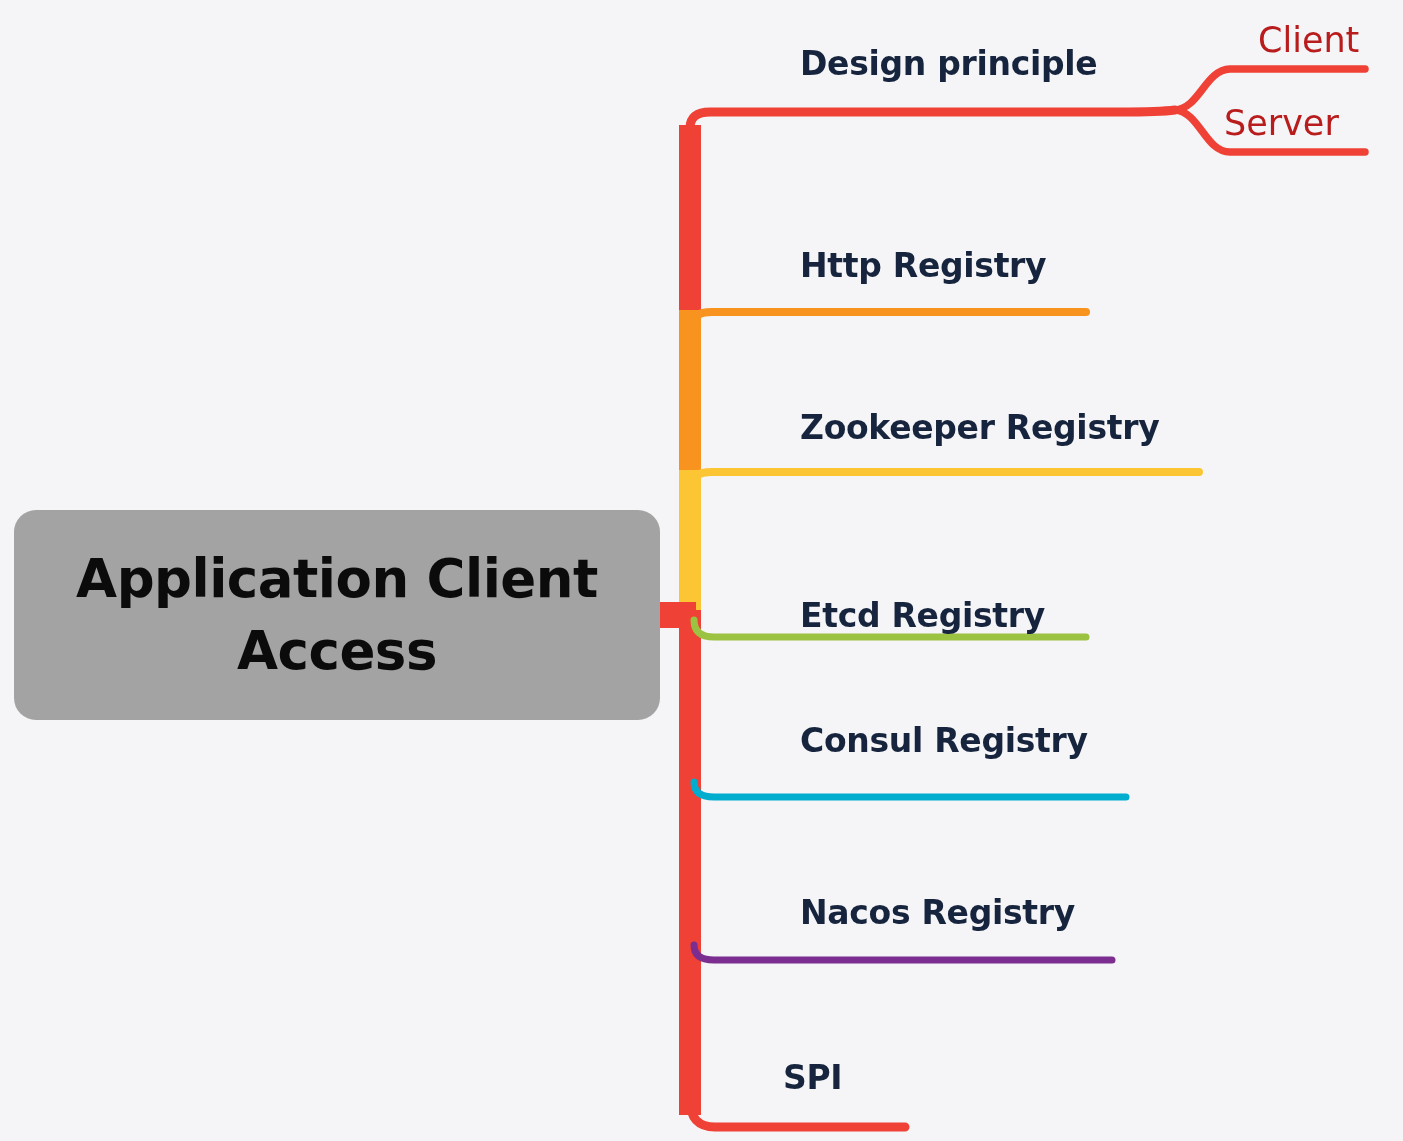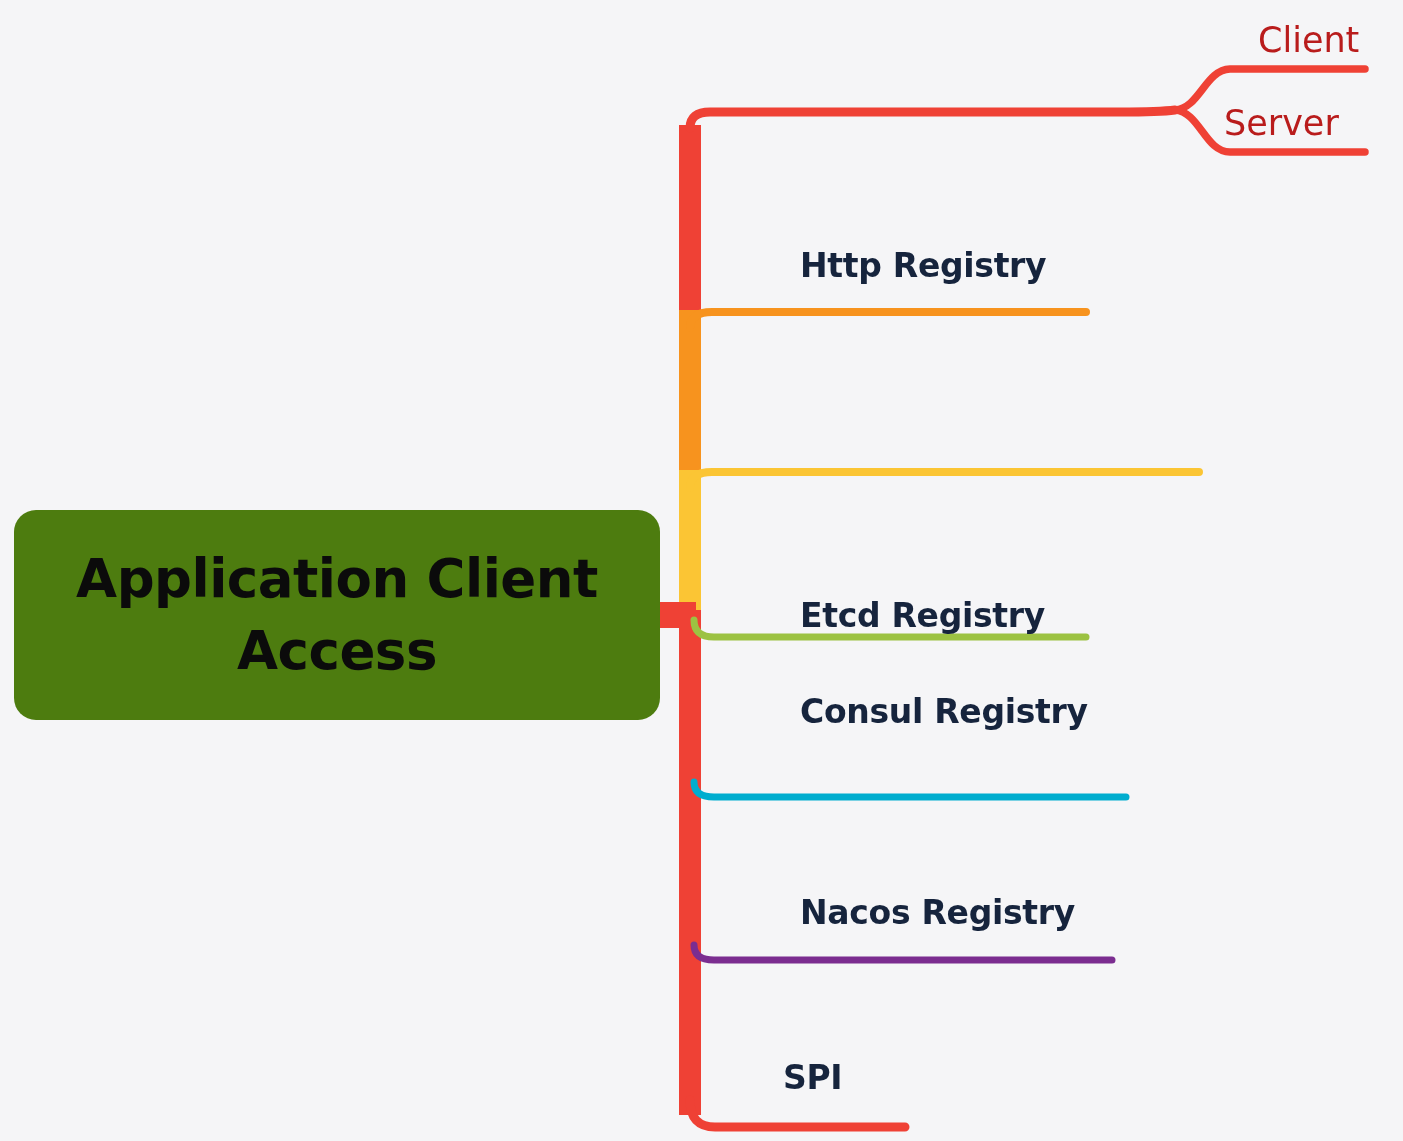--- a/index.html
+++ b/index.html
@@ -27,21 +27,21 @@
     top: 0;
     width: 1403px;
     height: 1141px;
   }
   .central-node {
     position: absolute;
     left: 14px;
     top: 510px;
     width: 646px;
     height: 210px;
-    background: #4d7c0f;
+    background: #a3a3a3;
     border-radius: 22px;
     display: flex;
     align-items: center;
     justify-content: center;
     box-sizing: border-box;
     padding: 0 30px;
     z-index: 3;
   }
   .central-label {
     font-family: "DejaVu Sans", sans-serif;
@@ -104,29 +104,31 @@
 
     <path d="M 694 945 Q 694 960 714 960 L 1112 960" stroke="#7b2d90" stroke-width="7" fill="none" stroke-linecap="round"></path>
 
     <path d="M 690 1100 Q 690 1127 715 1127 L 905 1127" stroke="#ef4135" stroke-width="9" fill="none" stroke-linecap="round"></path>
   </svg>
 
   <div class="central-node">
     <div class="central-label">Application Client Access</div>
   </div>
 
+  <div class="branch-label" style="left:800px; top:44px;">Design principle</div>
 
   <div class="leaf-label" style="left:1258px; top:20px;">Client</div>
 
   <div class="leaf-label" style="left:1224px; top:103px;">Server</div>
 
   <div class="branch-label" style="left:800px; top:246px;">Http Registry</div>
 
+  <div class="branch-label" style="left:800px; top:408px;">Zookeeper Registry</div>
 
   <div class="branch-label" style="left:800px; top:570px;margin-top:26px;">Etcd Registry</div>
 
-  <div class="branch-label" style="left:800px; top:692px;">Consul Registry</div>
+  <div class="branch-label" style="left:800px; top:721px;">Consul Registry</div>
 
   <div class="branch-label" style="left:800px; top:893px;text-align:right;">Nacos Registry</div>
 
   <div class="branch-label" style="left:783px; top:1058px;">SPI</div>
 
 </div>
 
 </body></html>

